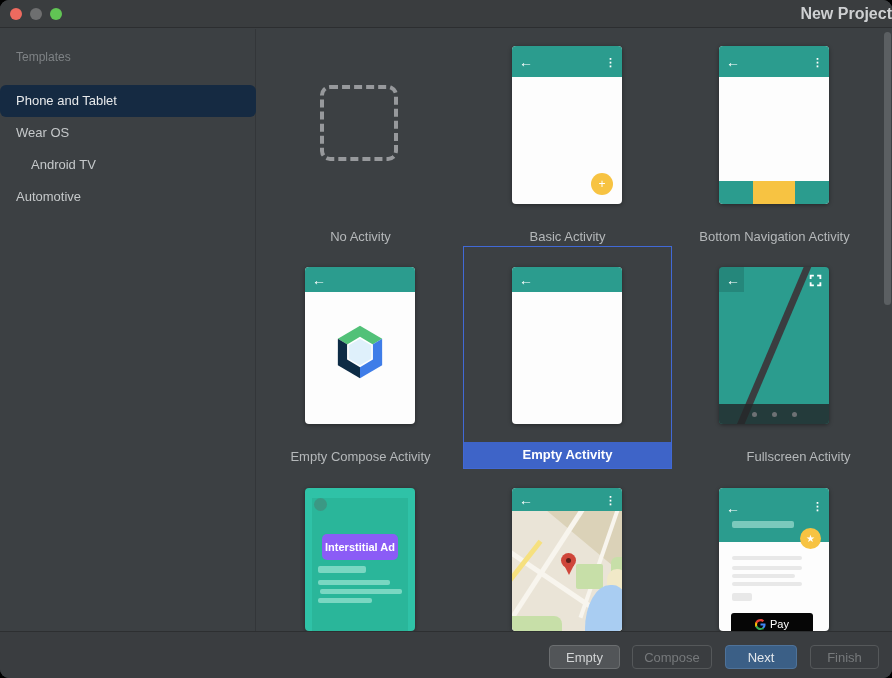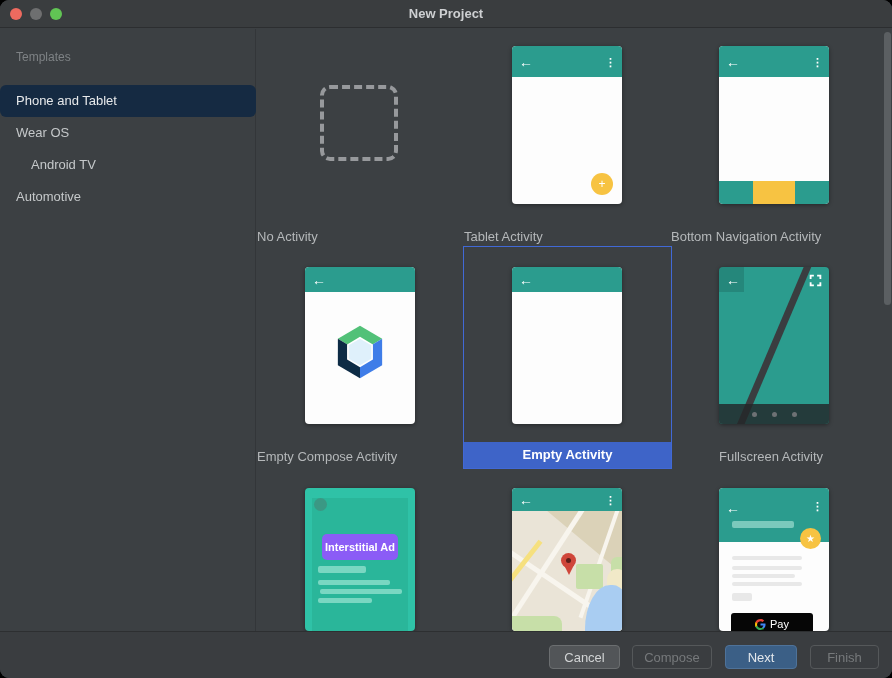--- a/index.html
+++ b/index.html
@@ -8,35 +8,35 @@
     position:relative;width:892px;height:678px;background:#3c4043;
     border-radius:9px;overflow:hidden;
     font-family:"Liberation Sans",sans-serif;-webkit-font-smoothing:antialiased;
   }
   
   .titlebar{position:absolute;left:0;top:0;width:892px;height:28px;background:#3a3d3f;border-bottom:1px solid #2c2e30;}
   .tl{position:absolute;top:8px;width:12px;height:12px;border-radius:50%;}
   .tl.close{left:10px;background:#ee6a5f;}
   .tl.min{left:30px;background:#6e6f70;}
   .tl.max{left:50px;background:#61c554;}
-  .win-title{position:absolute;left:0;top:0;width:100%;height:28px;line-height:28px;text-align:center;
-    font-size:13px;font-weight:bold;color:#ced0d2;}
+  .win-title{position:absolute;left:0;top:0;width:100%;height:28px;line-height:28px;text-align:right;
+    font-size:16px;font-weight:bold;color:#ced0d2;}
   
   .sidebar{position:absolute;left:0;top:29px;width:256px;height:602px;background:#3c4043;border-right:1px solid #333639;}
   .sb-header{position:absolute;left:16px;top:21px;font-size:12px;color:#7e8285;}
   .sb-item{position:absolute;left:0;width:256px;height:32px;line-height:32px;padding-left:16px;
     font-size:13px;color:#c5c8ca;cursor:default;}
   .sb-item.selected{background:#152a42;color:#e7e9eb;}
   .sb-item:nth-of-type(2){top:56px;border-radius:6px;}
   .sb-item:nth-of-type(3){top:88px;}
   .sb-item:nth-of-type(4){top:120px;padding-left:31px;}
   .sb-item:nth-of-type(5){top:152px;}
   
   .main{position:absolute;left:257px;top:29px;width:635px;height:602px;overflow:hidden;}
-  .cell-label{position:absolute;width:207px;text-align:left;font-size:13px;color:#b5b8ba;}
+  .cell-label{position:absolute;width:207px;text-align:center;font-size:13px;color:#b5b8ba;}
   
   .phone{position:absolute;background:#fdfdfd;border-radius:4px;box-shadow:0 1px 4px rgba(0,0,0,.4);}
   .ph-head{position:absolute;left:0;top:0;width:100%;background:#2b9c8e;border-radius:4px 4px 0 0;}
   .back{position:absolute;left:7px;top:50%;transform:translateY(-50%);color:#fff;font-size:14px;font-weight:bold;}
   .kebab{position:absolute;right:6px;top:50%;transform:translateY(-50%);color:#fff;font-size:11px;font-weight:bold;letter-spacing:0;}
   
   .dashed{position:absolute;left:63px;top:56px;width:78px;height:76px;border:4px dashed #97999c;border-radius:10px;}
   
   .fab{position:absolute;border-radius:50%;background:#f7c342;color:#fff;text-align:center;}
   
@@ -118,21 +118,21 @@
     </div>
 
     <div>
       <div class="phone" style="left:255px;top:17px;width:110px;height:158px;">
         <div class="ph-head" style="height:31px;">
           <span class="back">←</span>
           <span class="kebab">⋮</span>
         </div>
         <div class="fab" style="right:9px;bottom:9px;width:22px;height:22px;line-height:22px;font-size:12px;">+</div>
       </div>
-      <div class="cell-label" style="left:207px;top:200px;">Tablet Activity</div>
+      <div class="cell-label" style="left:207px;top:200px;">Basic Activity</div>
     </div>
 
     <div>
       <div class="phone" style="left:462px;top:17px;width:110px;height:158px;">
         <div class="ph-head" style="height:31px;">
           <span class="back">←</span>
           <span class="kebab">⋮</span>
         </div>
         <div class="bnav">
           <div class="seg1"></div>
@@ -248,19 +248,19 @@
           <span>Pay</span>
         </div>
       </div>
     </div>
 
   </div>
 
   <div class="scroll-thumb"></div>
 
   <div class="footer">
-    <button class="btn normal" style="left:549px;width:71px;">Cancel</button>
+    <button class="btn normal" style="left:549px;width:71px;">Empty</button>
     <button class="btn disabled" style="left:632px;width:80px;">Compose</button>
     <button class="btn primary" style="left:725px;width:72px;">Next</button>
     <button class="btn disabled" style="left:810px;width:69px;">Finish</button>
   </div>
 
 </div>
 
 </body></html>

